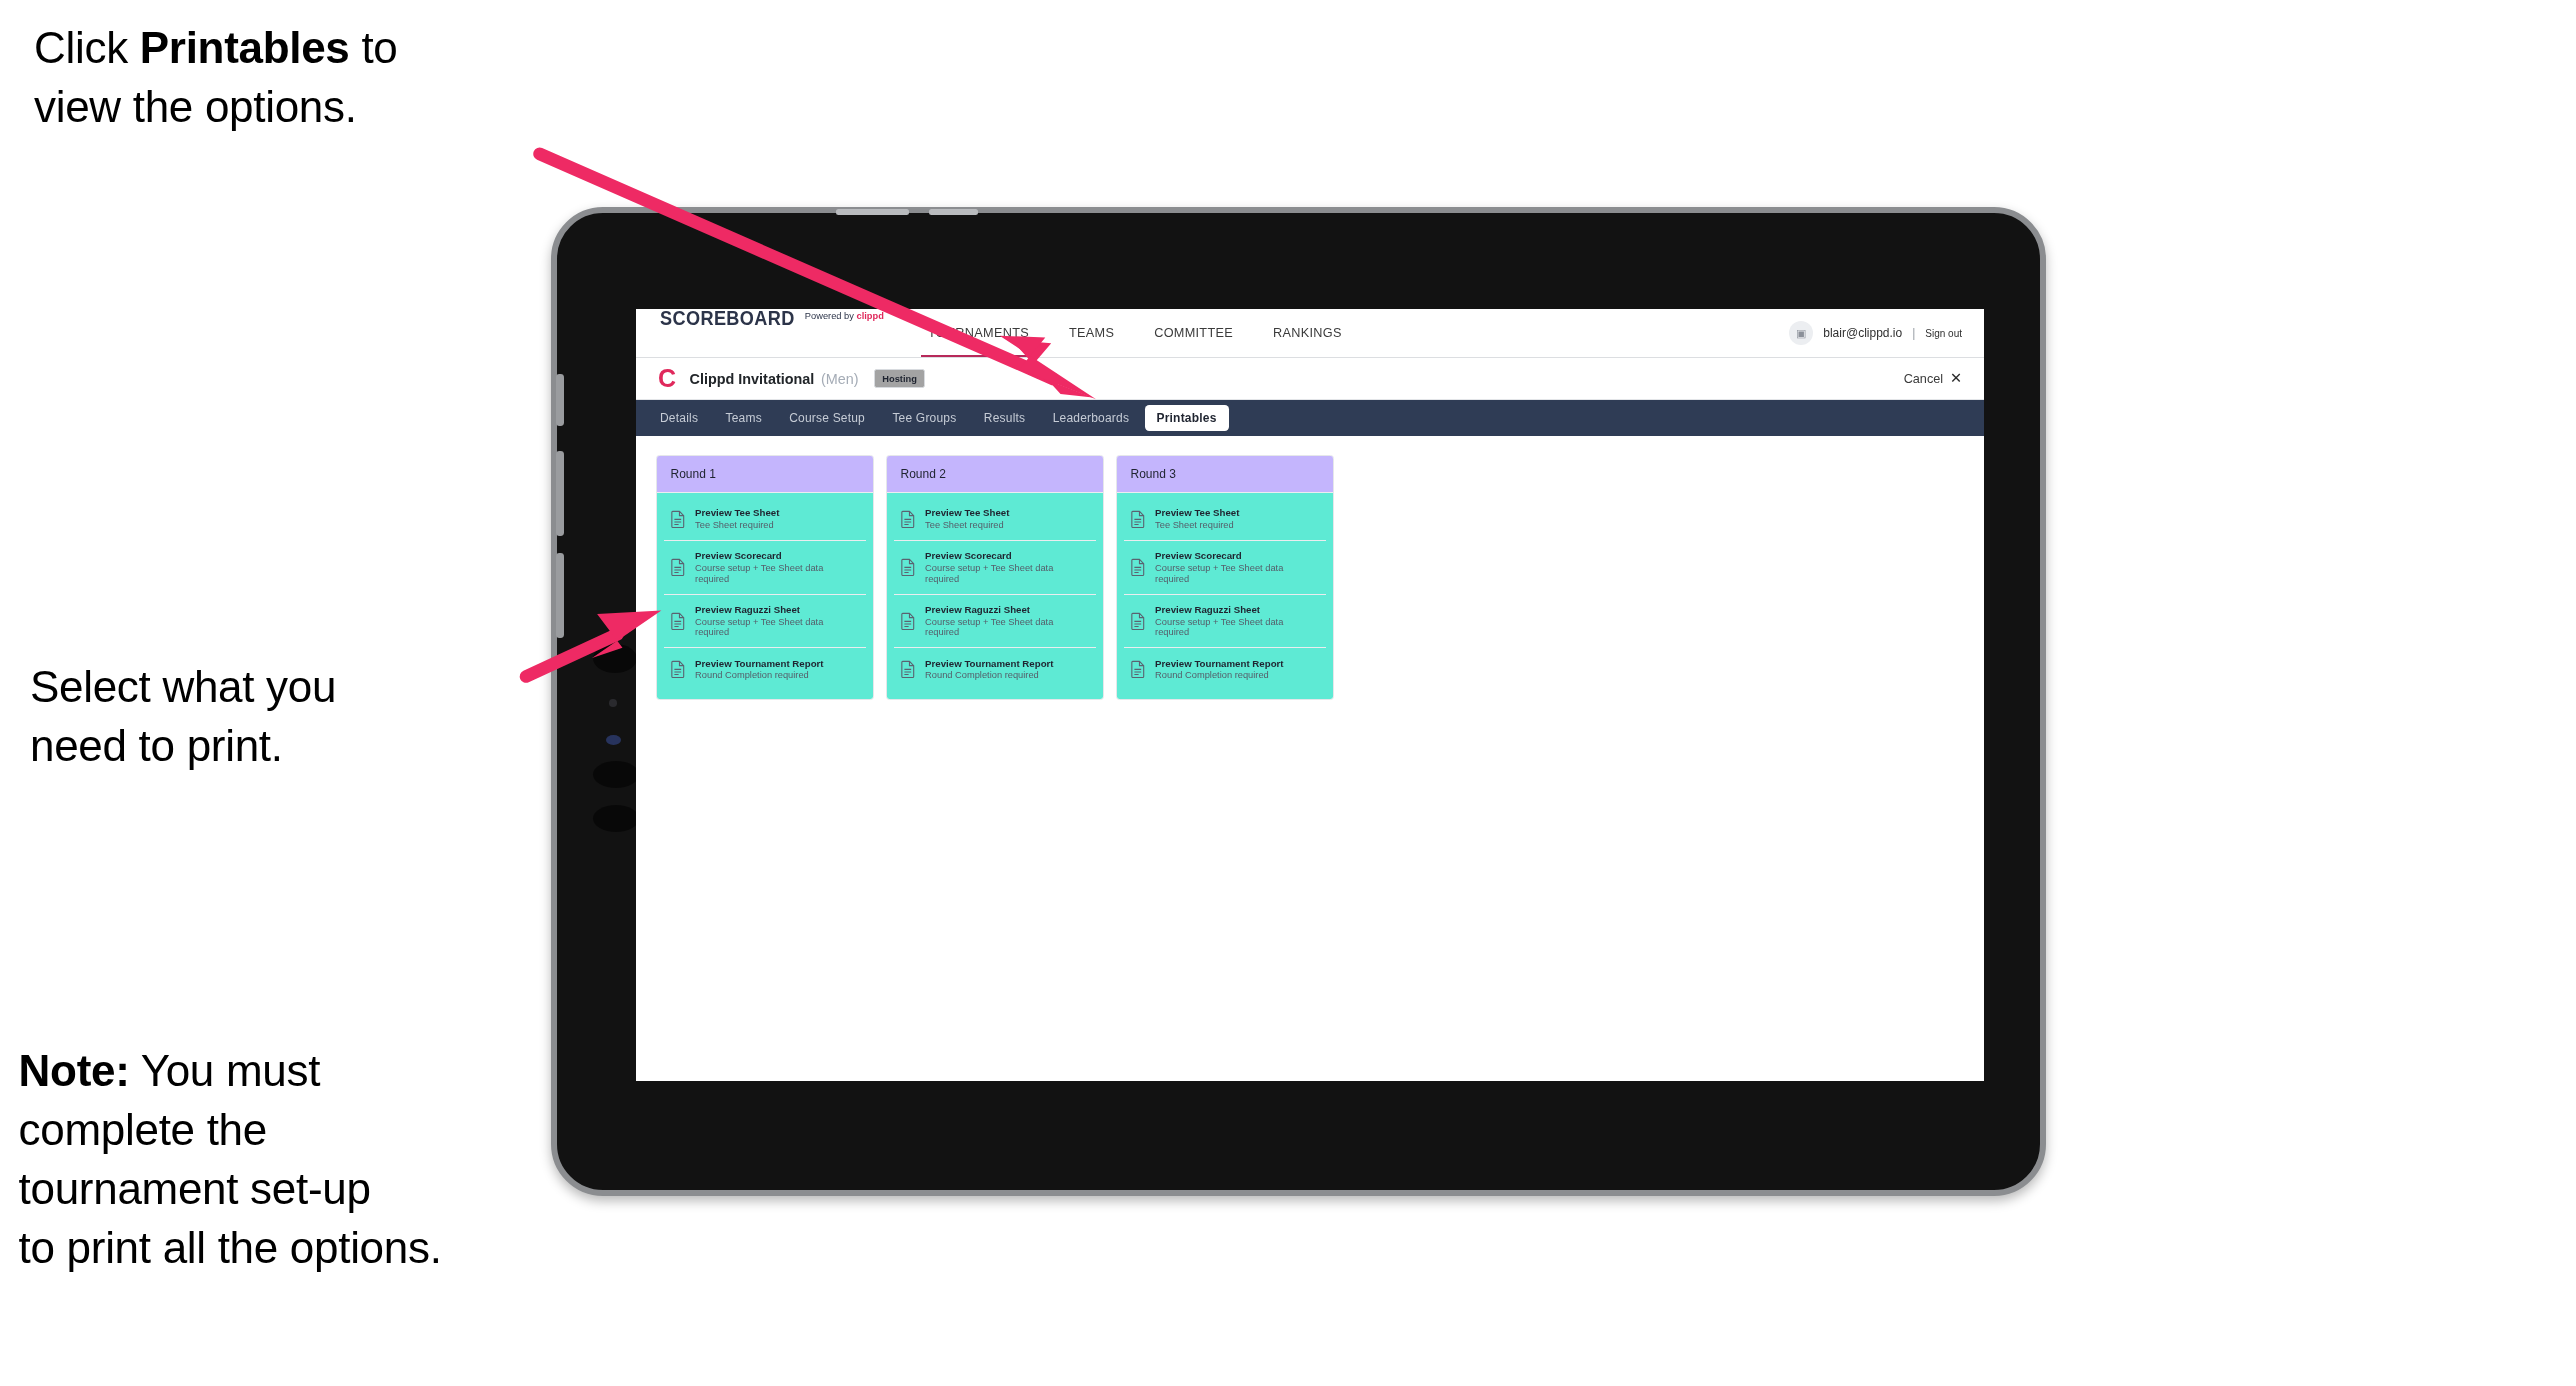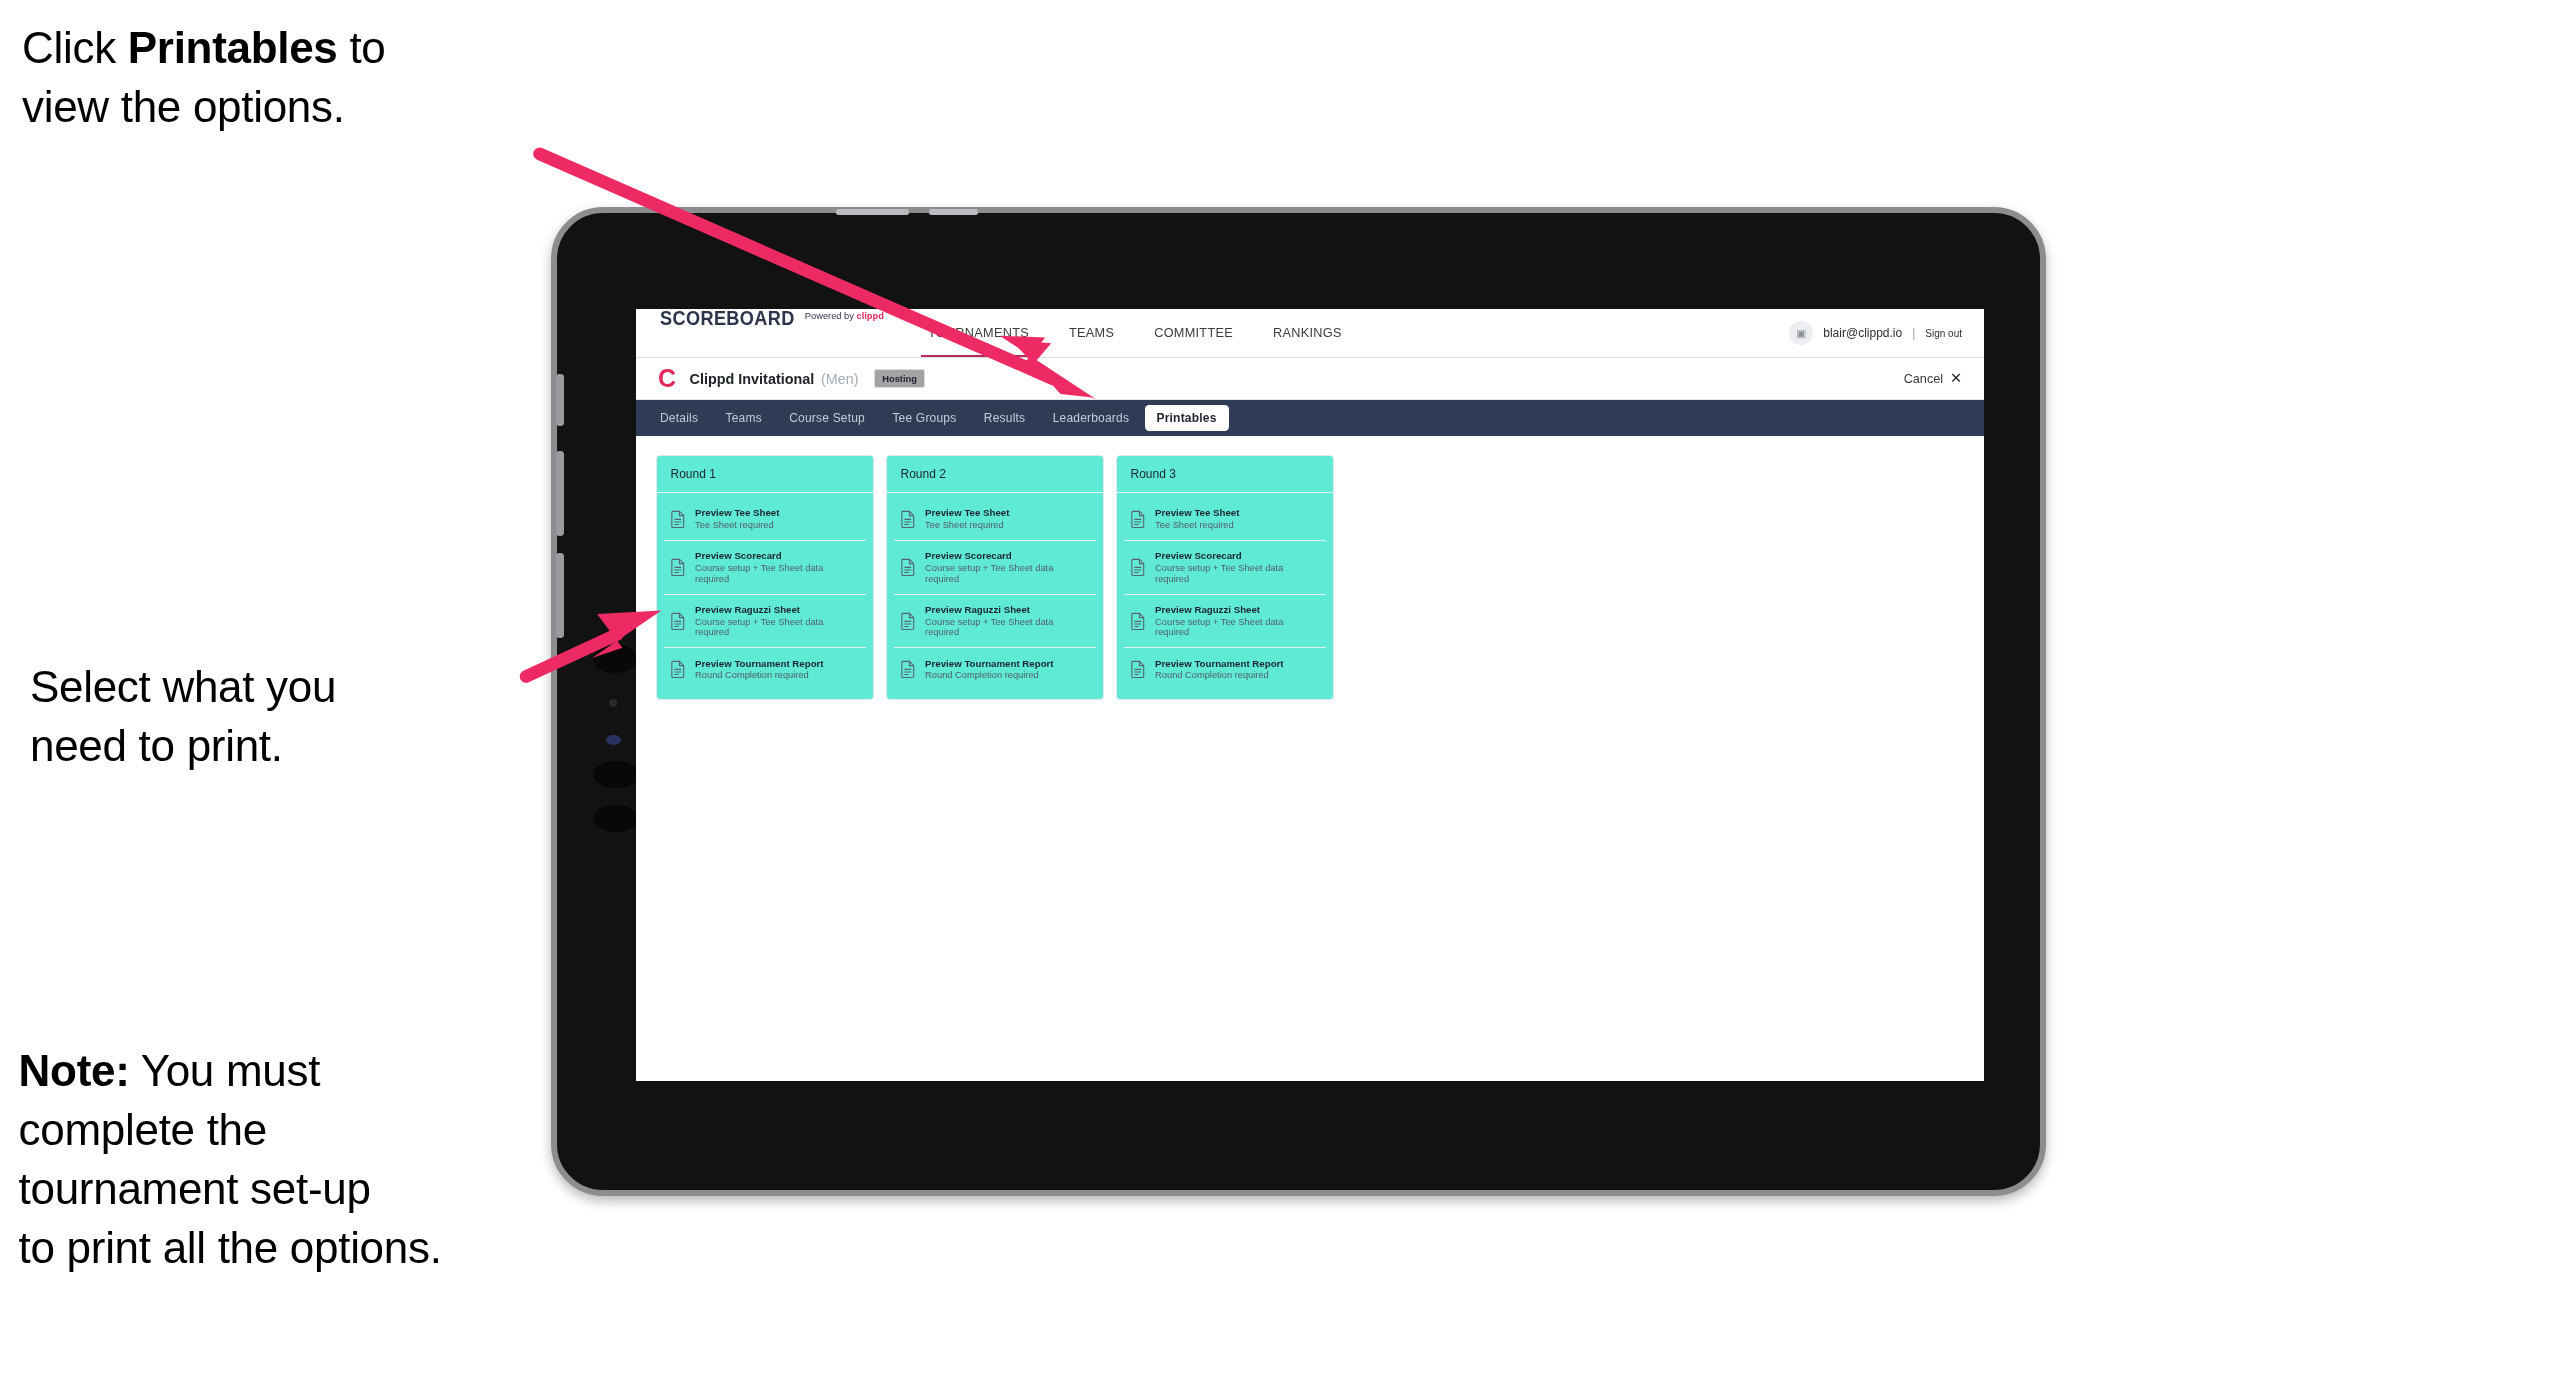--- a/index.html
+++ b/index.html
@@ -15,21 +15,21 @@
   .anno {
     position: absolute;
     color: #000;
     font-family: "Liberation Sans", sans-serif;
     font-size: 44px;
     line-height: 1.34;
     letter-spacing: -0.3px;
     white-space: pre-line;
   }
   .anno b { font-weight: 700; }
-  #anno-top    { left: 22px;  top: 18.6px;  width: 558px; }
+  #anno-top    { left: 34px;  top: 18.6px;  width: 558px; }
   #anno-mid    { left: 30px;  top: 658px; width: 524px; }
   #anno-note   { left: 18.6px;  top: 1042px; width: 668px; }
 
   
   .arrow-svg { position: absolute; left: 0; top: 0; width: 2576px; height: 1386px; pointer-events: none; }
 
   
   #tablet {
     position: absolute;
     left: 551px; top: 207px;
@@ -142,21 +142,21 @@
   .round-col {
     width: 218px;
     background: #ffffff;
     border: 0.8px solid #e5e7ea;
     border-radius: 3.4px;
     overflow: hidden;
   }
   .round-head {
     padding: 11px 13.5px;
     font-size: 12px; color: #1f2430; font-weight: 400;
-    background: #5eead4;
+    background: #c4b5fd;
     border-bottom: 0.8px solid #eceef0;
   }
   .round-body { background:#5eead4; padding: 5px 6.8px 8.5px 6.8px; }
   .doc-row {
     display:flex; align-items:center; gap: 9.3px;
     padding: 9.3px 7.6px;
     border-bottom: 0.8px solid #ebedef;
     cursor: pointer;
   }
   .doc-row:last-child { border-bottom: none; }

